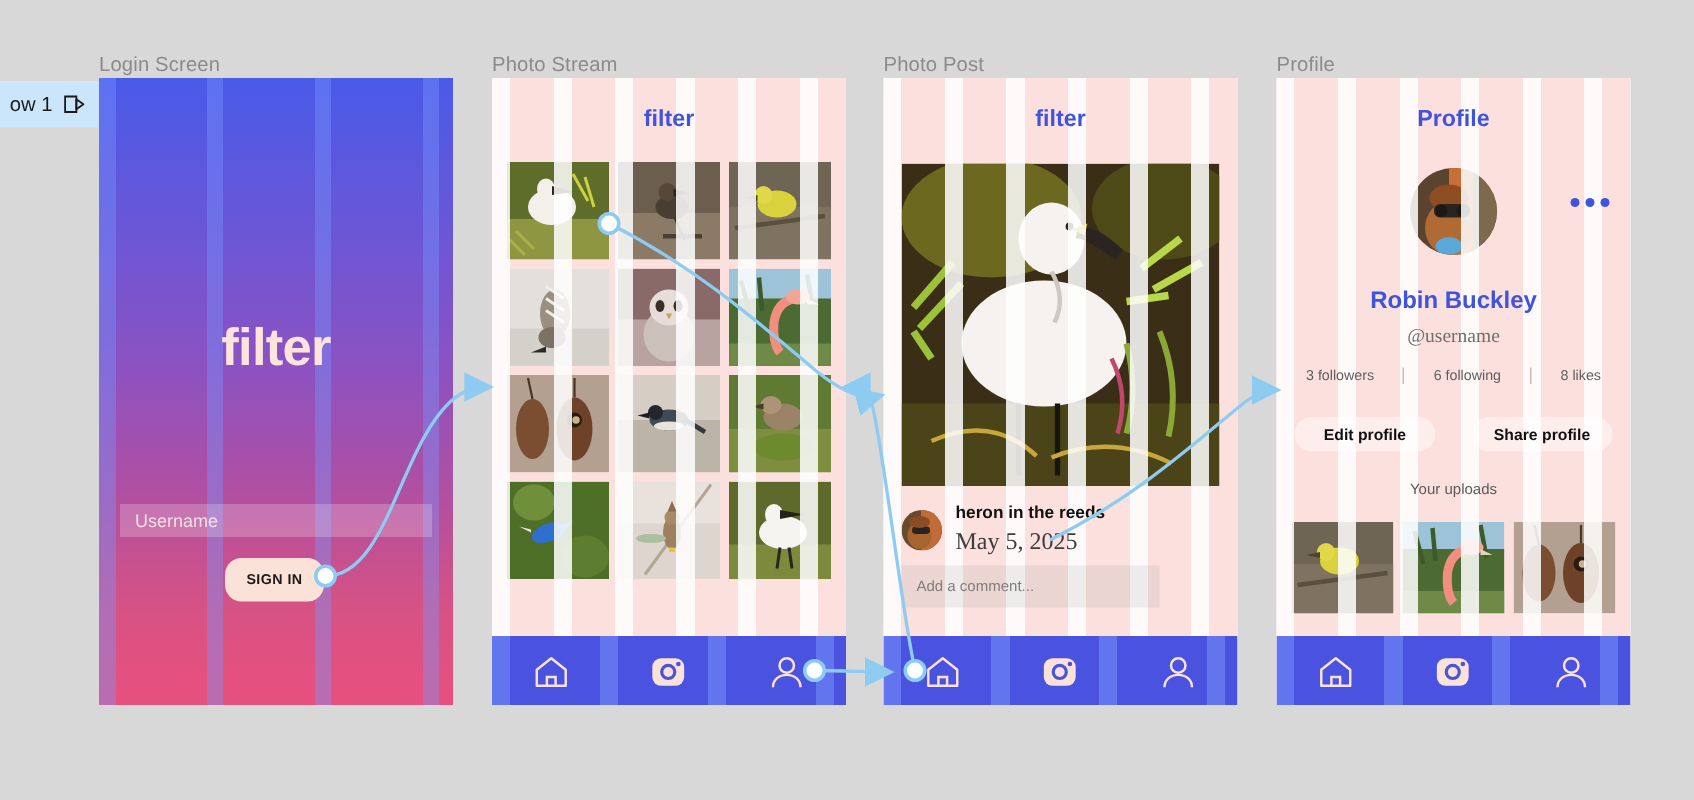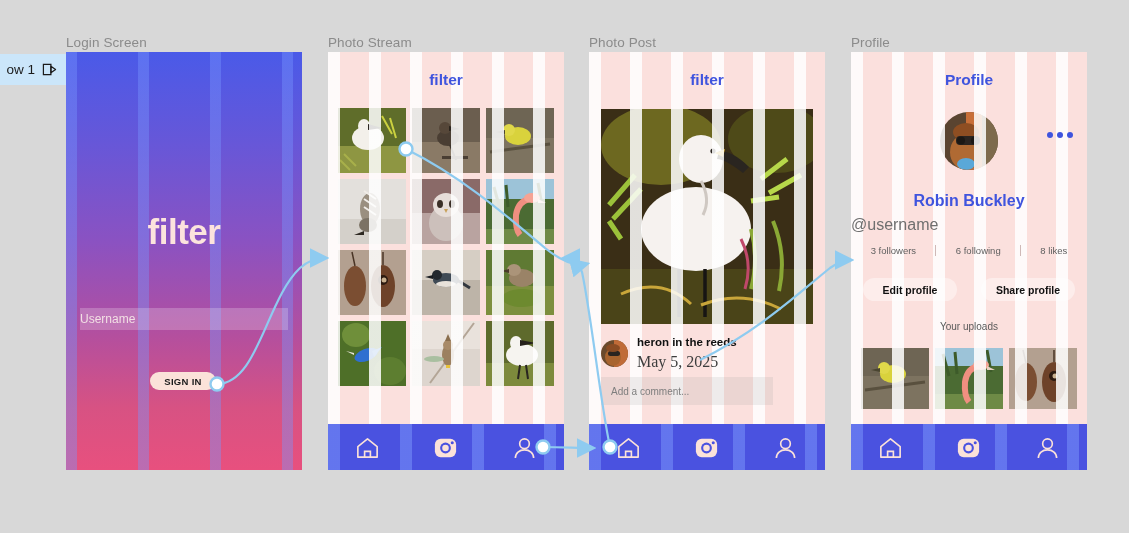--- a/index.html
+++ b/index.html
@@ -69,28 +69,28 @@
     background: linear-gradient(to bottom,#4a5ae8 0%,#6757d8 22%,#8a52c2 45%,#b44f9e 68%,#d75283 85%,#e8507e 100%);
   }
   .login-logo {
     position: absolute; top: 160px; left: 0; right: 0;
     text-align: center; font-size: 35px; font-weight: 700;
     color: #fce4dd; letter-spacing: -.5px; z-index: 7;
   }
   .login-field {
     position: absolute; left: 14px; width: 208px; height: 22px;
     background: rgba(255,255,255,.22);
-    display: flex; align-items: center; 
-    font-size: 12px; color: #f2dfe4; z-index: 7;
+    display: flex; align-items: center; padding-left: 10px;
+    font-size: 12px; color: #f2dfe4; z-index: 7; margin-top: 28px;
   }
   #in-user { top: 256px; }
   #in-pass { top: 288px; }
   .signin-btn {
     position: absolute; top: 320px; left: 84px;
-    width: 66px; height: 18px; border-radius: 11px;
+    width: 66px; height: 29px; border-radius: 11px;
     background: #fbe2d9; color: #1a1a1a;
     font-size: 9.5px; font-weight: 700; letter-spacing: .3px;
     display: flex; align-items: center; justify-content: center;
     z-index: 7;
     text-align: center;
   }
 
   
   .pink-screen { position: absolute; inset: 0; background: #fbe0dd; }
   .app-head {
@@ -158,22 +158,22 @@
   .prof-avatar {
     position: absolute; top: 60px; left: 50%; transform: translateX(-50%);
     width: 58px; height: 58px; border-radius: 50%; overflow: hidden; z-index: 5;
   }
   .prof-avatar svg { width: 100%; height: 100%; display: block; }
   .prof-name {
     position: absolute; top: 140px; left: 0; right: 0; text-align: center;
     font-size: 16px; font-weight: 700; color: #3f54de; z-index: 7;
   }
   .prof-handle {
-    position: absolute; top: 164px; left: 0; right: 0; 
-    font-size: 16px; color: #6f6f6f; z-index: 7;
+    position: absolute; top: 164px; left: 0; right: 0; text-align: center;
+    font-size: 13px; color: #6f6f6f; z-index: 7; font-family: Liberation Serif, serif;
   }
   .prof-stats {
     position: absolute; top: 193px; left: 10px; right: 10px;
     display: flex; align-items: center; justify-content: space-around;
     font-size: 9.5px; color: #5f5f5f; z-index: 7;
   }
   .prof-stats .divider { width: 1px; height: 11px; background: #cfb9b7; }
   .prof-buttons {
     position: absolute; top: 226px; left: 12px; right: 12px;
     display: flex; gap: 24px; z-index: 7;

